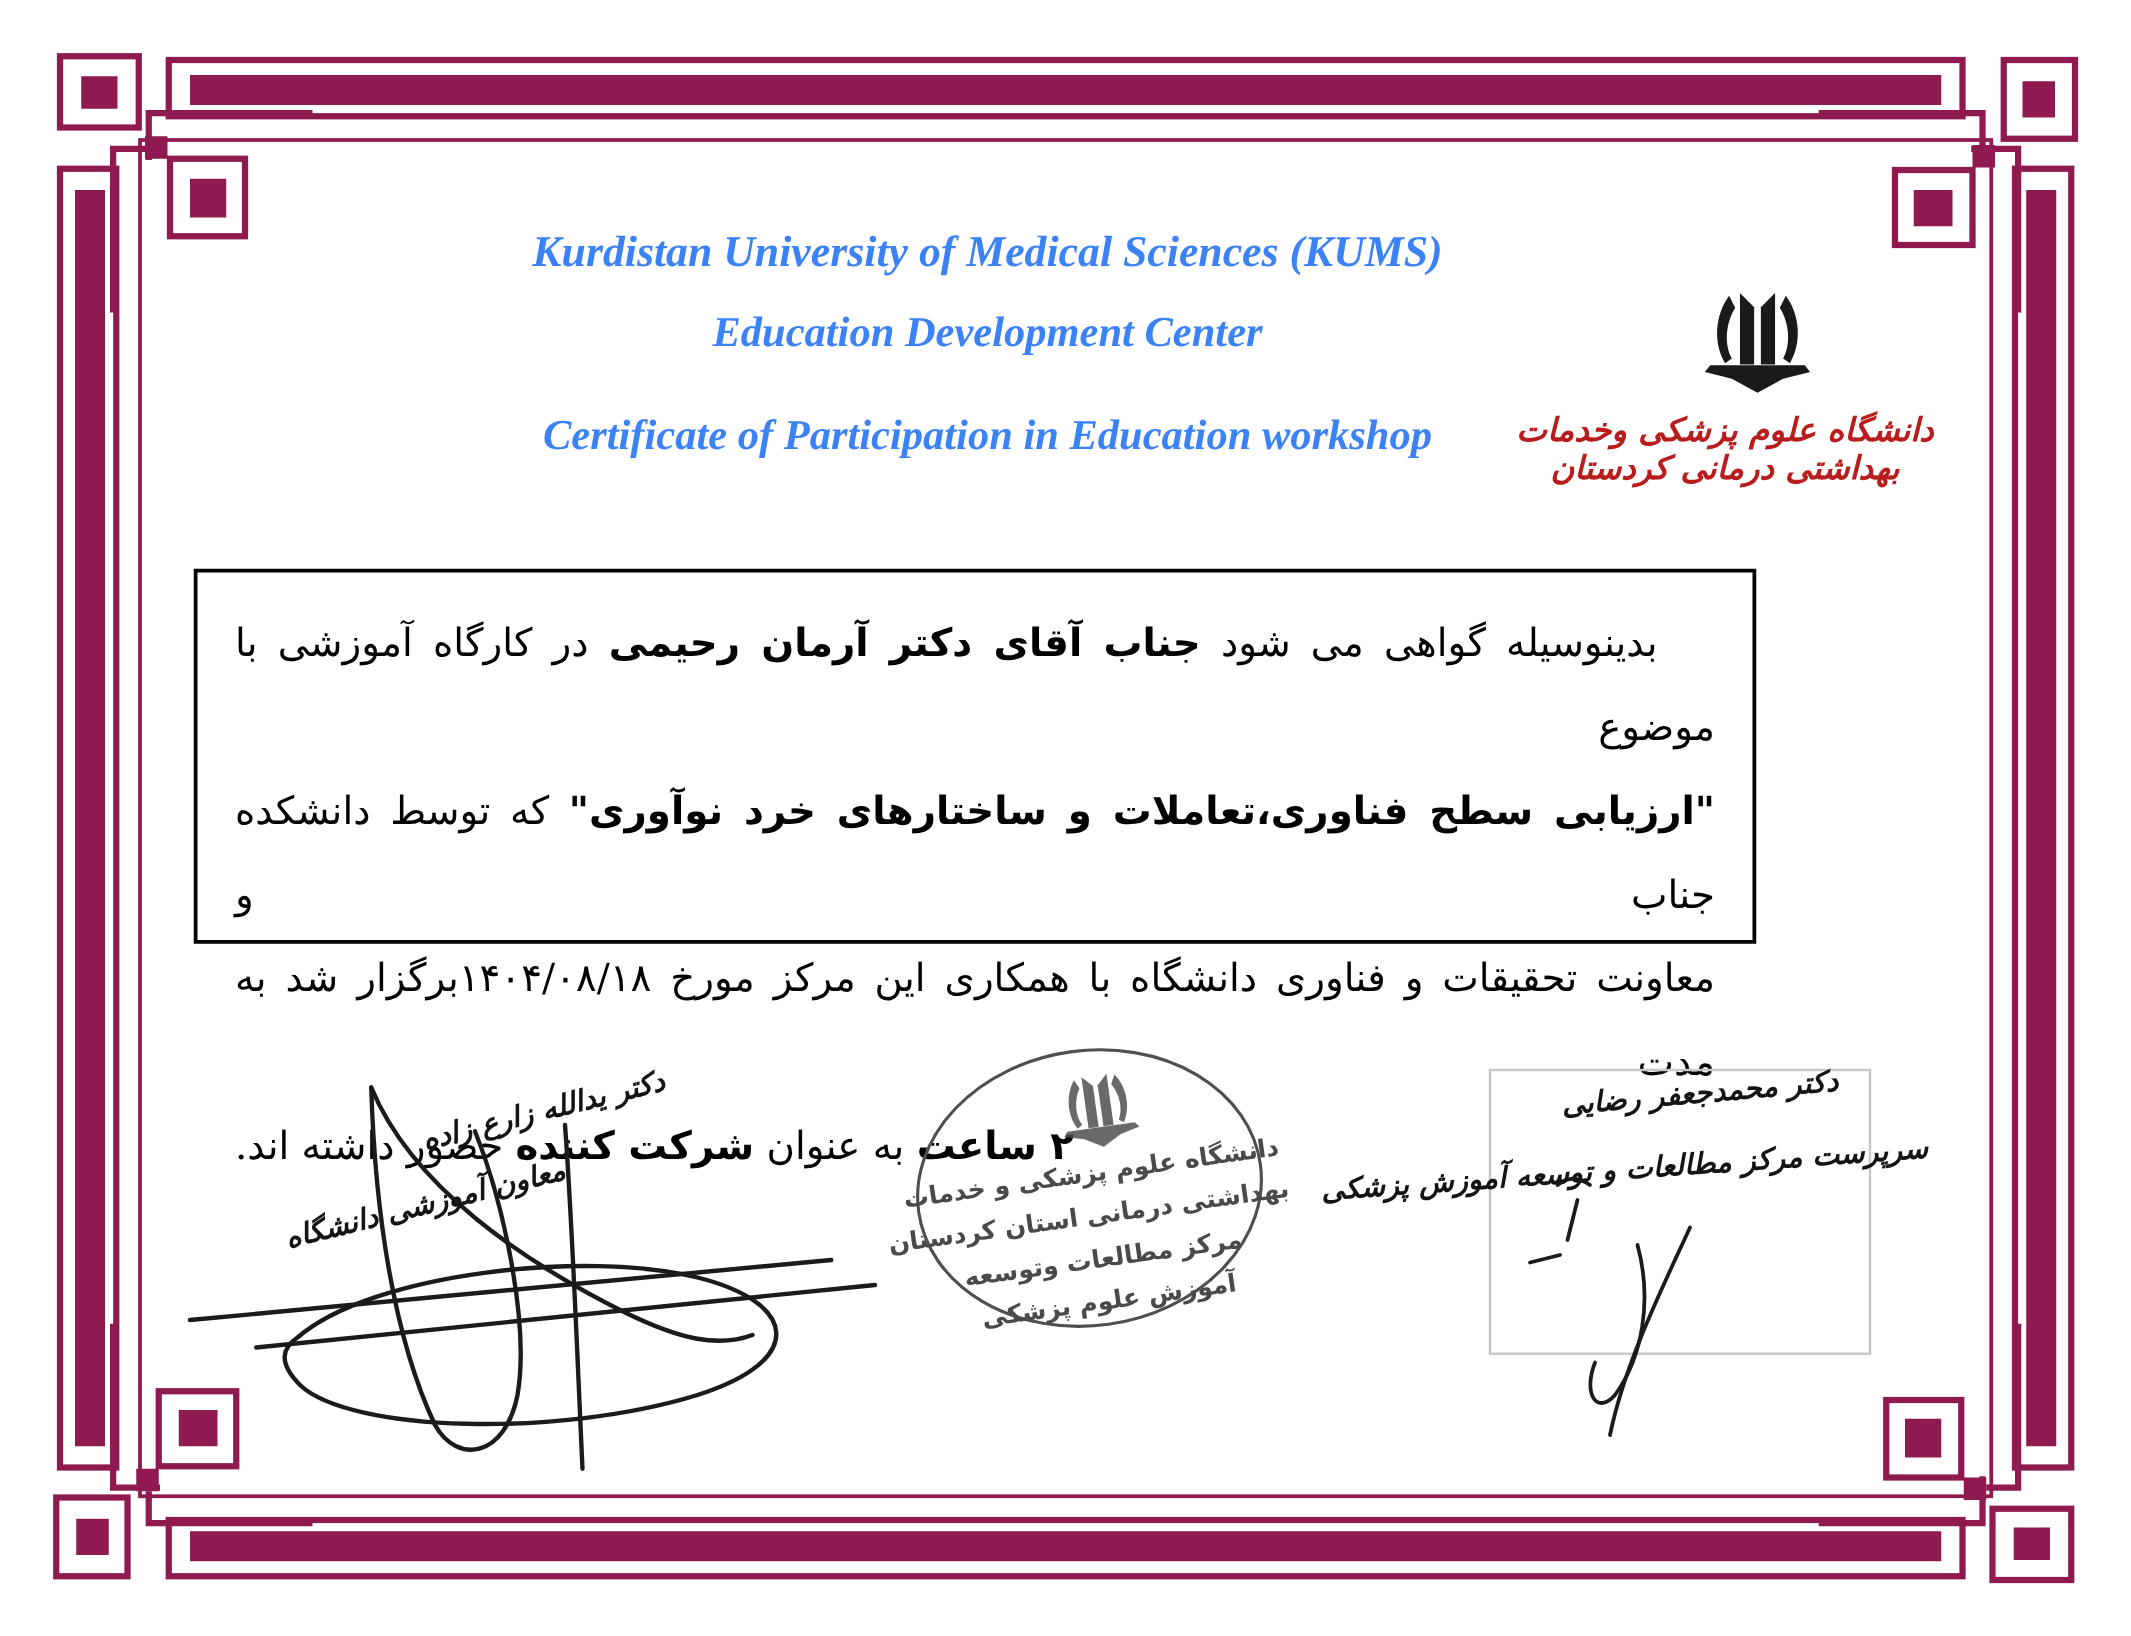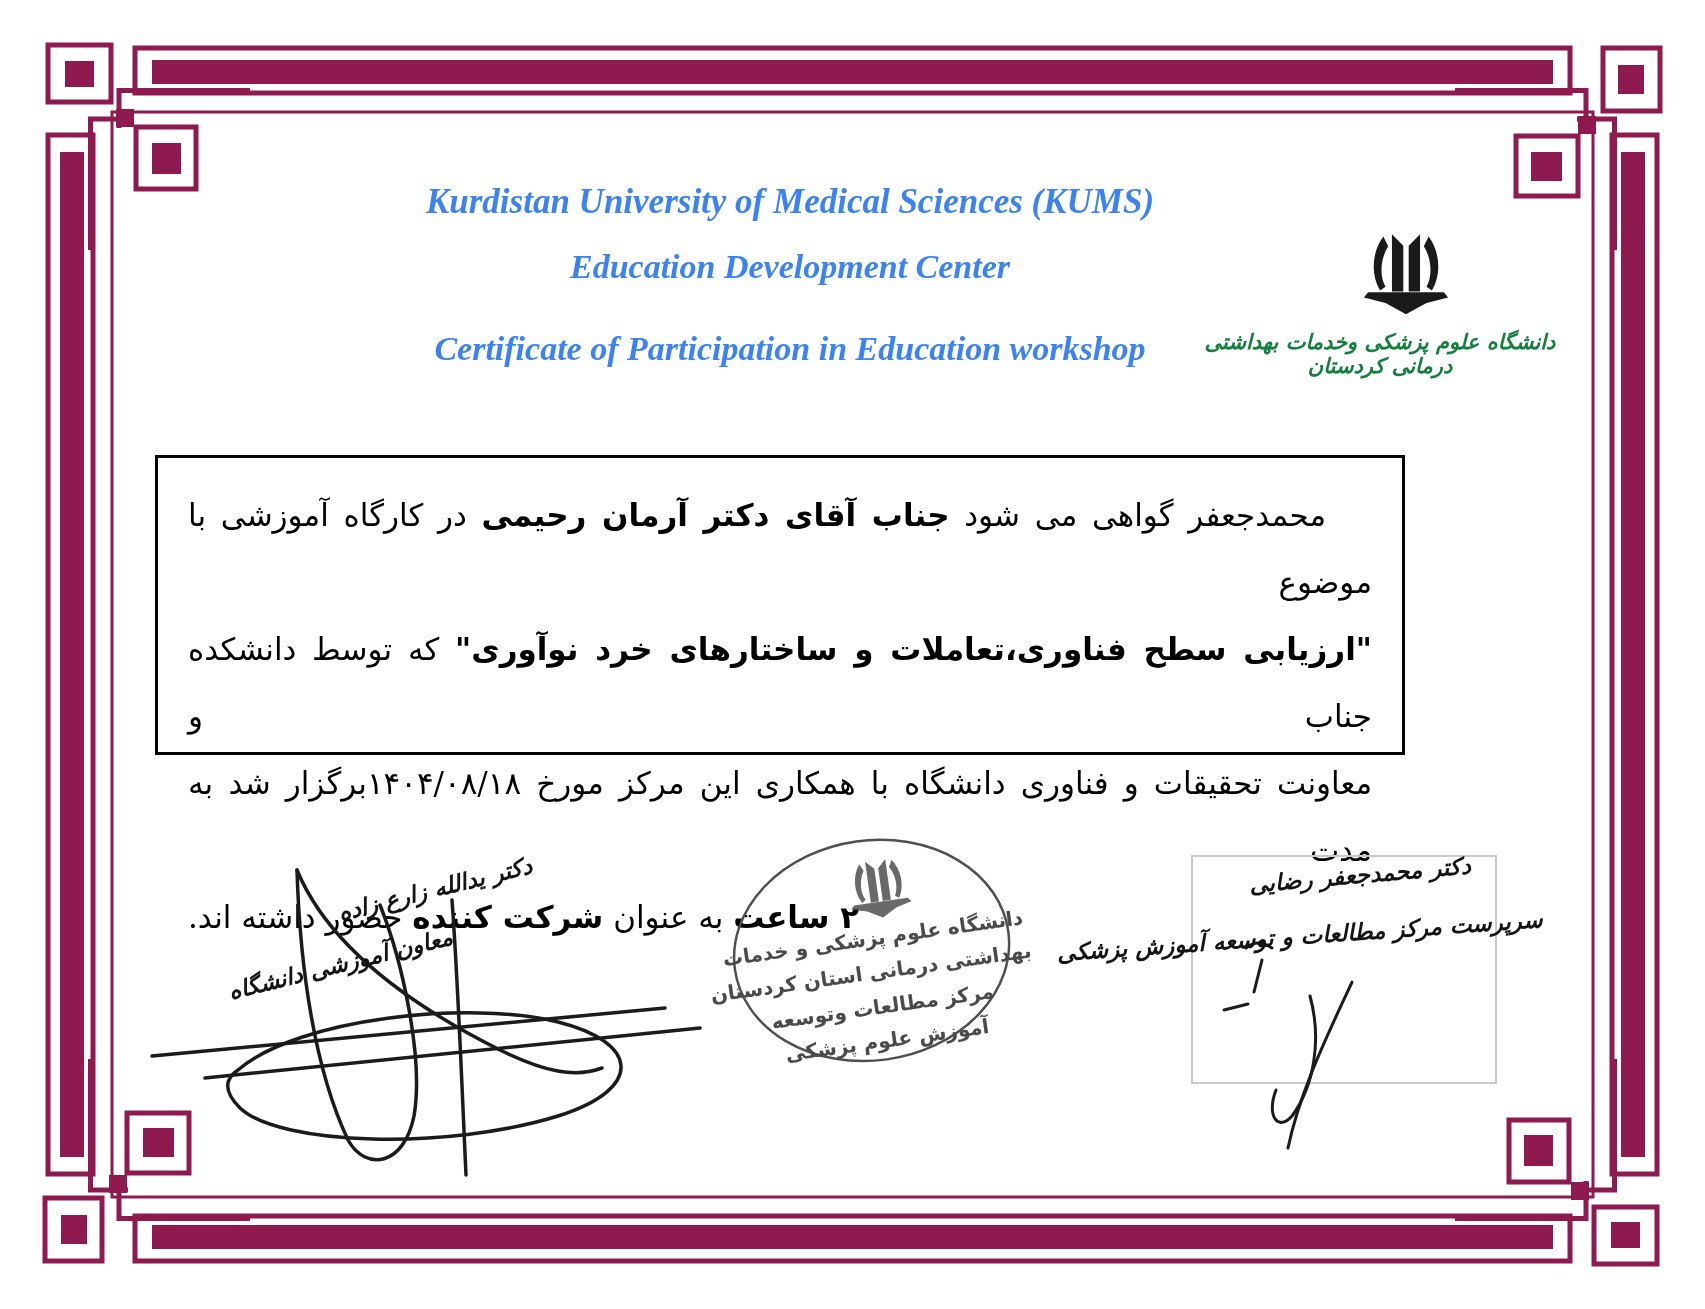--- a/index.html
+++ b/index.html
@@ -26,21 +26,21 @@
     font-family:"Liberation Serif","DejaVu Serif",serif;
     font-weight:bold;font-style:italic;color:#3b82f6;
   }
   .heading .h1{font-size:35px;line-height:40px;margin-bottom:25px;}
   .heading .h2{font-size:34px;line-height:40px;margin-bottom:42px;}
   .heading .h3{font-size:34px;line-height:40px;}
   
   .emblem{left:1352px;top:214px;width:108px;height:112px;}
   .logocap{
     left:1175px;top:330px;width:410px;text-align:center;direction:rtl;
-    font-size:21px;font-weight:600;font-style:italic;color:#15803d;
+    font-size:26px;font-weight:600;font-style:italic;color:#b91c1c;
   }
   
   .bodybox{
     left:155px;top:455px;width:1250px;height:300px;border:3px solid #000;
     box-sizing:border-box;direction:rtl;padding:24px 30px 0 30px;
     font-size:31px;line-height:67px;
     font-family:"DejaVu Serif","DejaVu Sans",serif;
   }
   .bodybox .jline{text-align:justify;text-align-last:justify;white-space:normal;}
   .bodybox .l1{text-indent:46px;}
@@ -123,21 +123,21 @@
     <div class="h2">Education Development Center</div>
     <div class="h3">Certificate of Participation in Education workshop</div>
   </div>
 
   <svg class="abs emblem" viewBox="0 0 200 180" fill="#1a1a1a" aria-hidden="true">
     <use href="#emblem"></use>
   </svg>
   <div class="abs logocap">دانشگاه علوم پزشکی وخدمات بهداشتی درمانی کردستان</div>
 
   <div class="abs bodybox">
-    <div class="jline l1"><span>محمدجعفر گواهی می شود </span><b>جناب آقای دکتر آرمان رحیمی</b><span> در کارگاه آموزشی با موضوع</span></div>
+    <div class="jline l1"><span>بدینوسیله گواهی می شود </span><b>جناب آقای دکتر آرمان رحیمی</b><span> در کارگاه آموزشی با موضوع</span></div>
     <div class="jline"><b>"ارزیابی سطح فناوری،تعاملات و ساختارهای خرد نوآوری"</b><span>  که توسط دانشکده جناب و</span></div>
     <div class="jline">معاونت تحقیقات و فناوری دانشگاه با همکاری این  مرکز مورخ ۱۴۰۴/۰۸/۱۸برگزار شد به مدت</div>
     <div class="l4"><b>۲ ساعت</b><span> به عنوان </span><b>شرکت کننده</b><span> حضور داشته اند.</span></div>
   </div>
 
   <div class="abs graybox"></div>
 
   <svg class="abs ink" width="1705" height="1309" viewBox="0 0 1705 1309" aria-hidden="true">
     <g fill="none" stroke="#1b1b1b" stroke-width="3.5" stroke-linecap="round">
       <path d="M 297,870 C 330,950 420,1010 500,1050 C 545,1072 575,1078 602,1068"></path>

